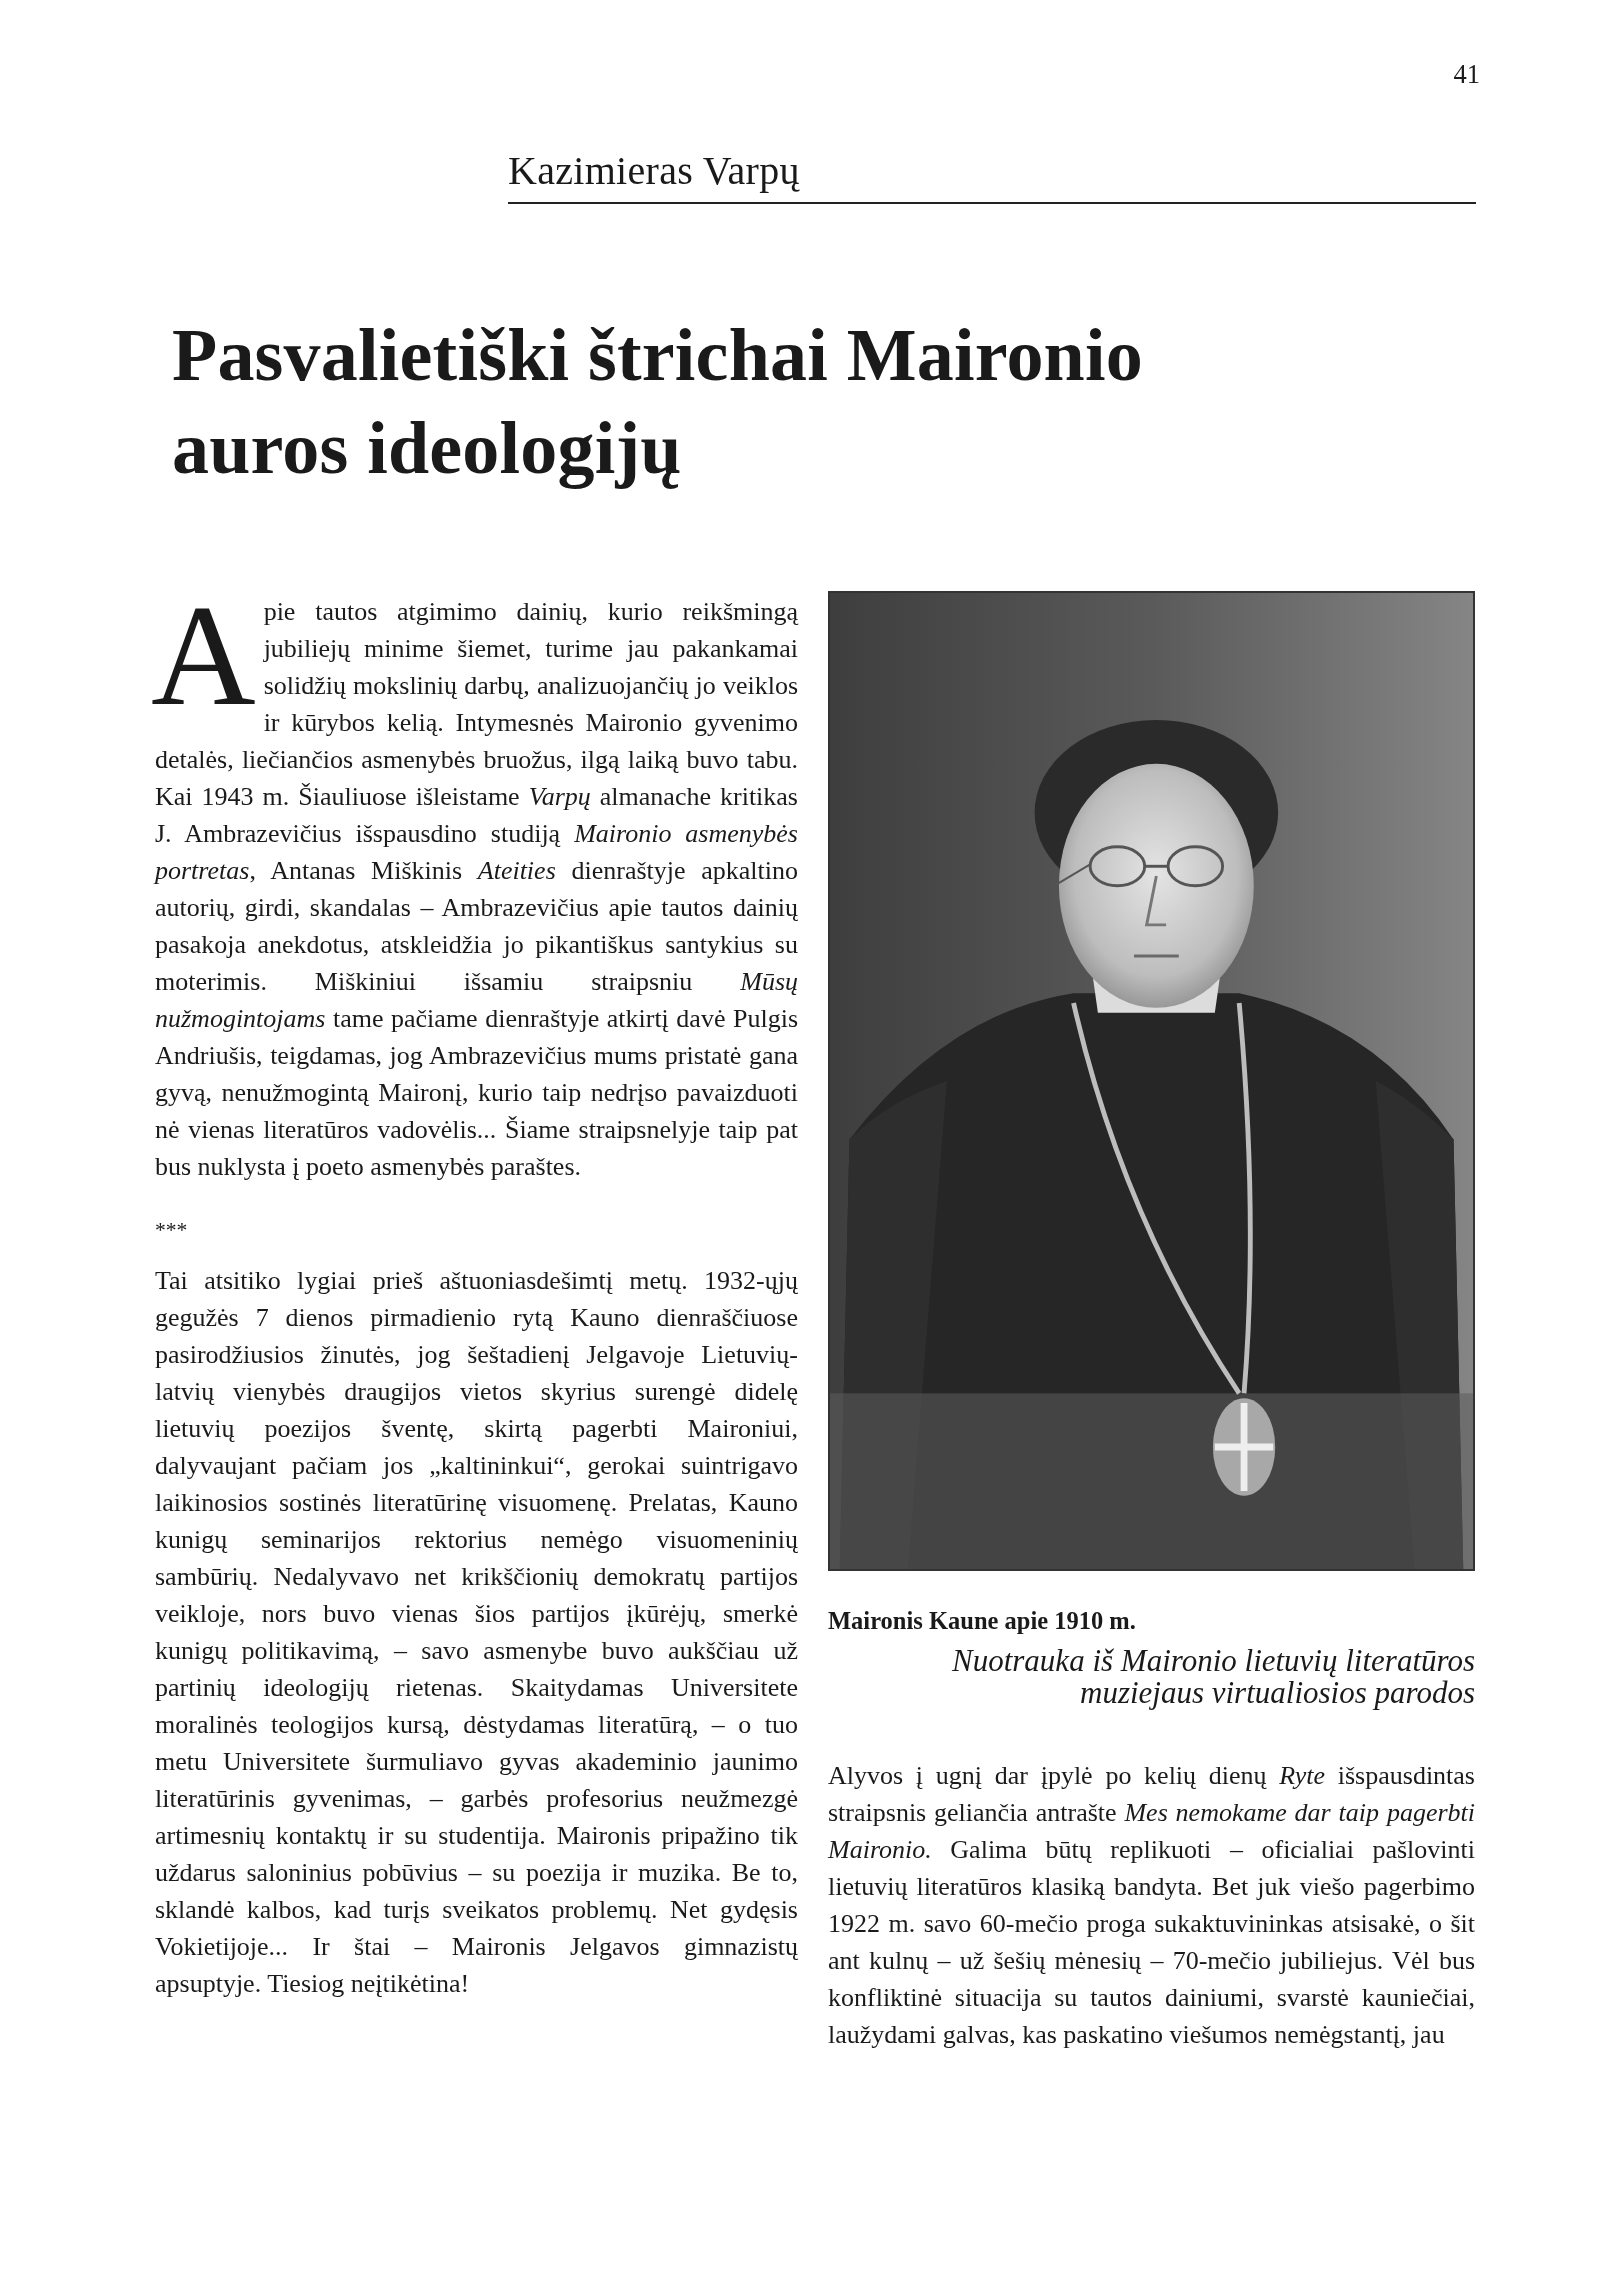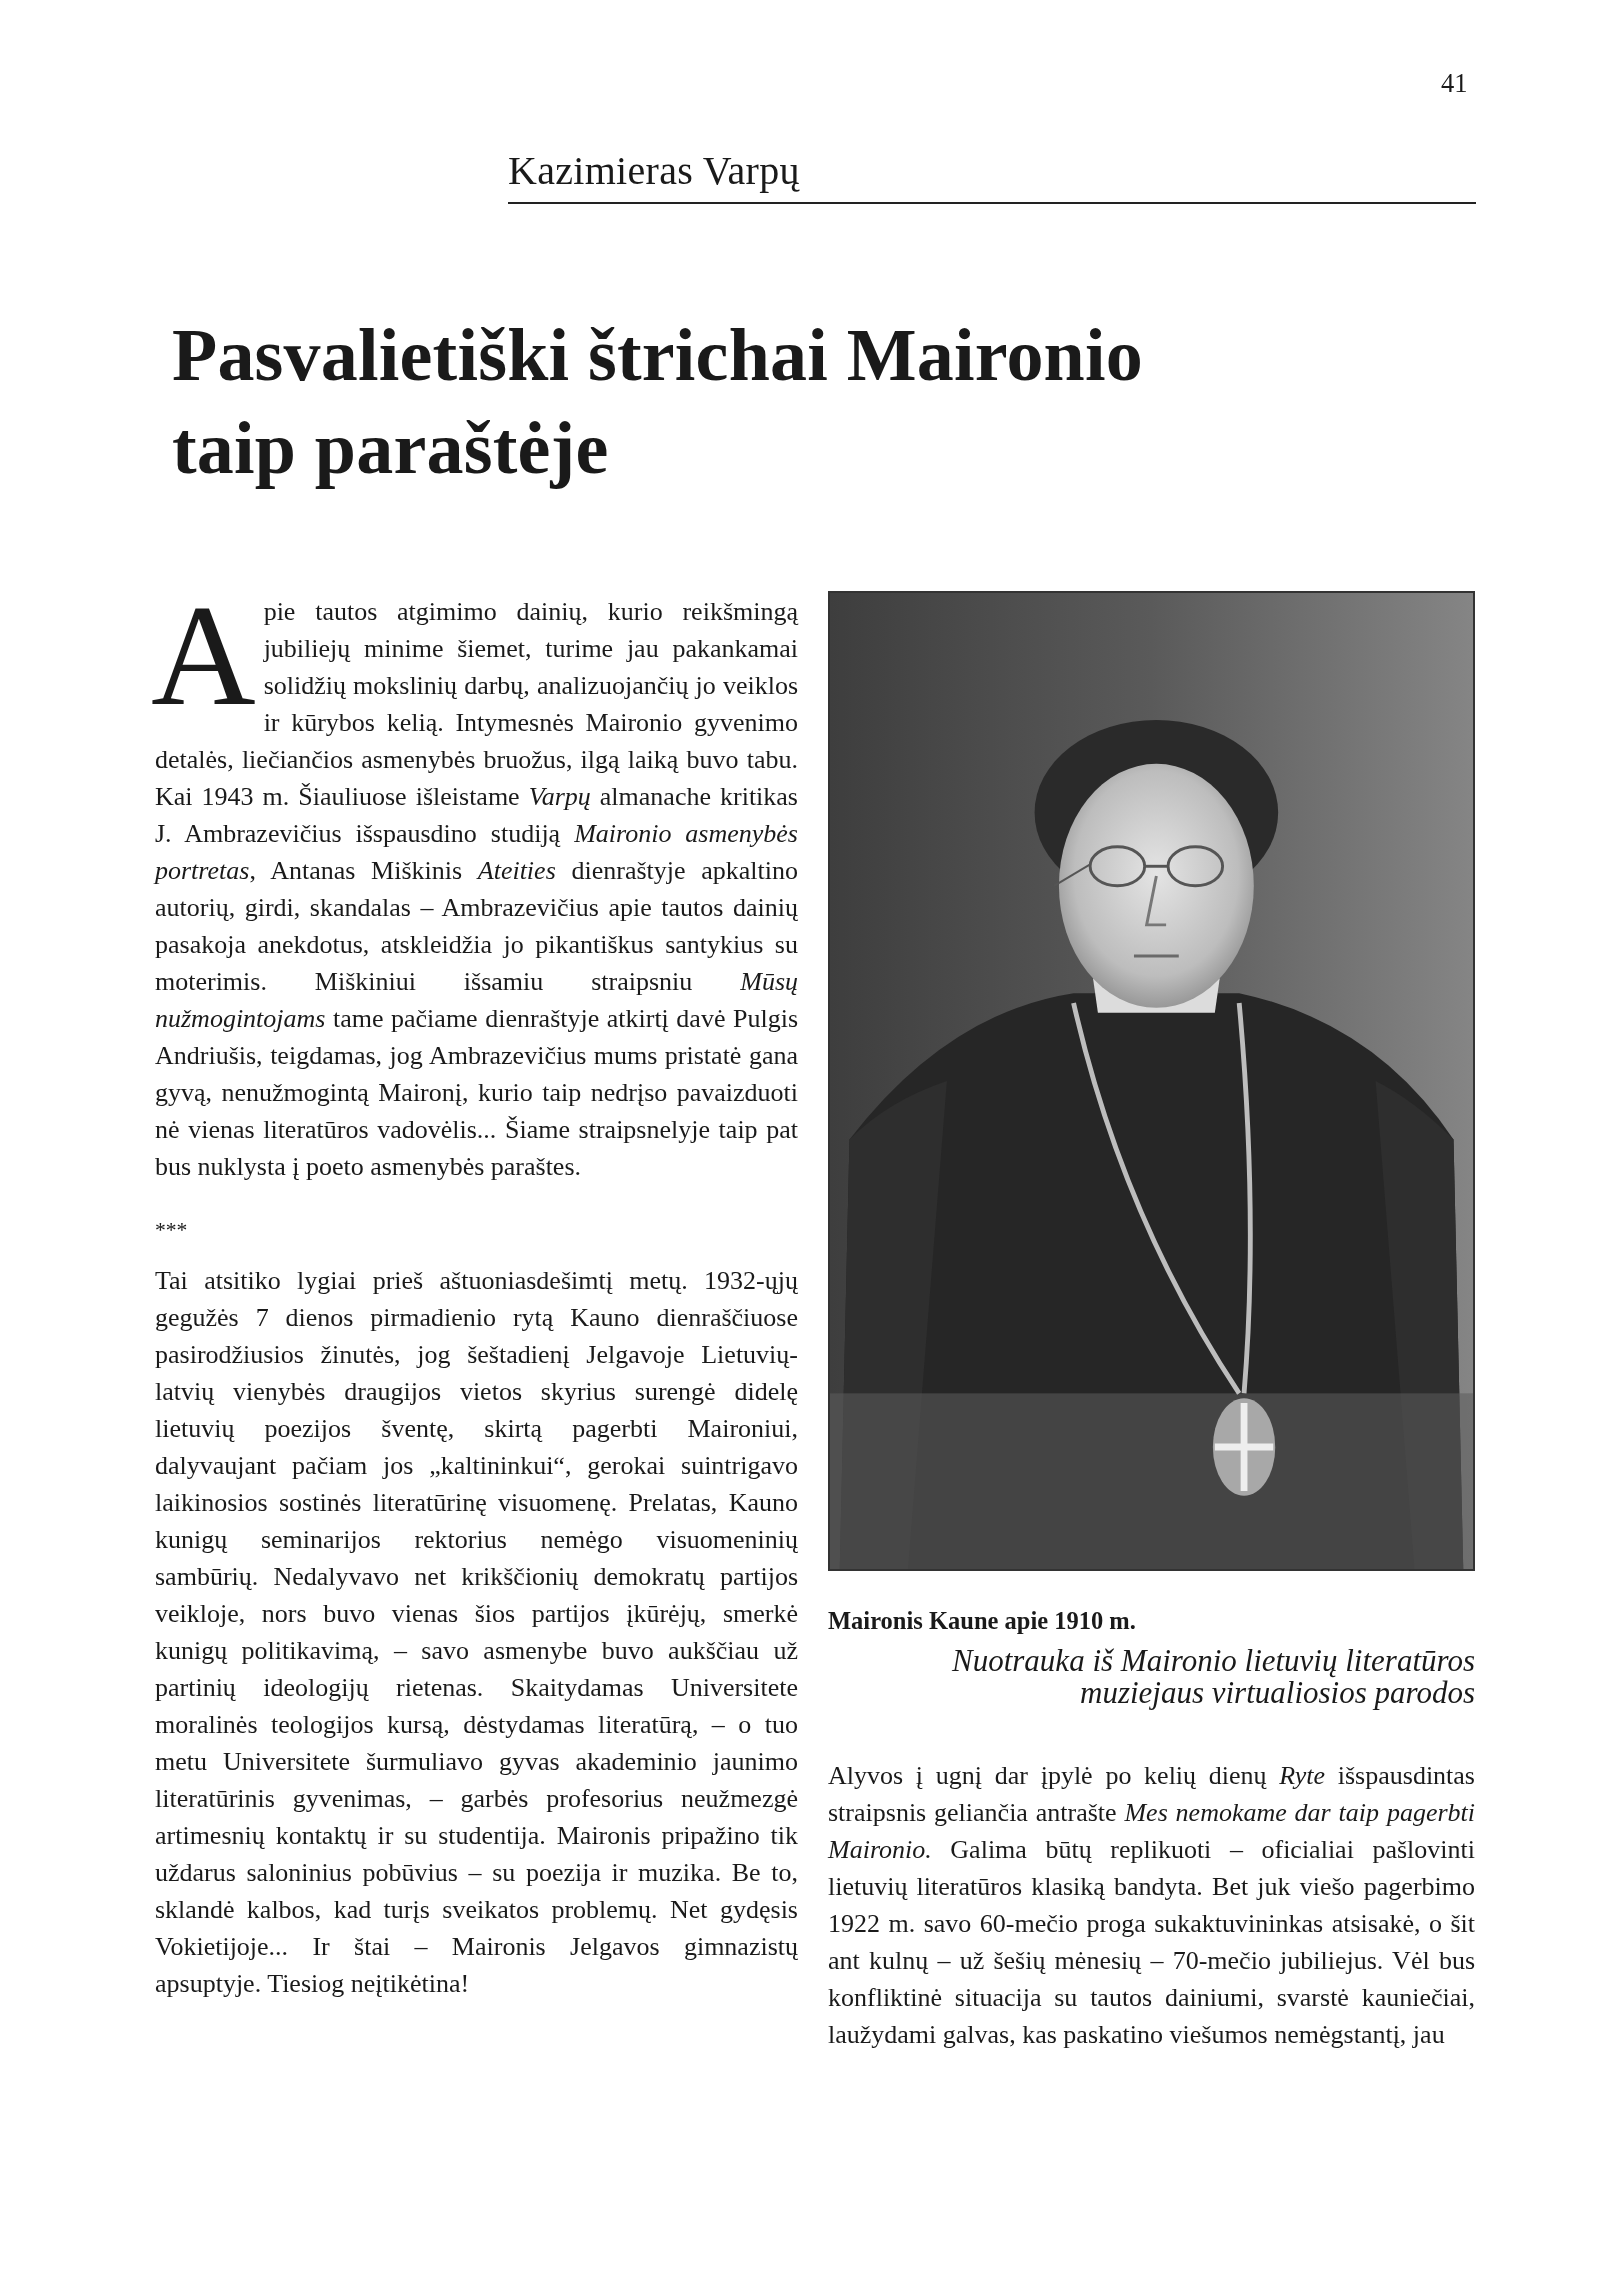--- a/index.html
+++ b/index.html
@@ -1,18 +1,18 @@
 <!DOCTYPE html>
 <html><head>
 <meta charset="utf-8">
 <style>
   html, body { margin:0; padding:0; background:#ffffff; }
   body { width:1621px; height:2293px; position:relative; overflow:hidden;
          font-family:"Liberation Serif","DejaVu Serif",serif; color:#1a1a1a; }
-  .page-number { position:absolute; top:68px; left:1441px; width:39px; 
+  .page-number { position:absolute; top:59px; left:1441px; width:39px; text-align:right;
                  font-size:26.5px; }
   .author { position:absolute; top:147px; left:508px; font-size:40px; letter-spacing:0.3px; }
   .author-rule { position:absolute; top:202px; left:508px; width:968px; height:2px; background:#222; }
   .title { position:absolute; top:292px; left:155px; width:1176px; margin:17px;
            font-size:74px; font-weight:bold; line-height:93px; letter-spacing:0.2px; }
   .col { position:absolute; font-size:26px; line-height:37px; text-align:justify; }
   .col-left { left:155px; top:593px; width:643px; }
   .col-right { left:828px; top:1736px; width:647px;margin-top:21px; }
   .col p { margin:0; }
   .dropcap { float:left; font-size:145px; line-height:116px; margin:3.9px 7.8px -5.9px -3.9px;
@@ -29,21 +29,21 @@
 </style>
 </head>
 <body>
 
 <div class="page-number">41</div>
 <div class="author">Kazimieras Varpų</div>
 <div class="author-rule"></div>
 
 <h1 class="title">
   <span>Pasvalietiški štrichai Maironio</span><br>
-  <span>taip paraštėje</span>
+  <span>auros ideologijų</span>
 </h1>
 
 <div class="col col-left">
   <p><span class="dropcap">A</span><span>pie tautos atgimimo dainių, kurio reikšmingą jubiliejų minime šiemet, turime jau pakankamai solidžių mokslinių darbų, analizuojančių jo veiklos ir kūrybos kelią. Intymesnės Maironio gyvenimo detalės, liečiančios asmenybės bruožus, ilgą laiką buvo tabu. Kai 1943 m. Šiauliuose išleistame </span><em>Varpų</em><span> almanache kritikas J. Ambrazevičius išspausdino studiją </span><em>Maironio asmenybės portretas</em><span>, Antanas Miškinis </span><em>Ateities</em><span> dienraštyje apkaltino autorių, girdi, skandalas – Ambrazevičius apie tautos dainių pasakoja anekdotus, atskleidžia jo pikantiškus santykius su moterimis. Miškiniui išsamiu straipsniu </span><em>Mūsų nužmogintojams</em><span> tame pačiame dienraštyje atkirtį davė Pulgis Andriušis, teigdamas, jog Ambrazevičius mums pristatė gana gyvą, nenužmogintą Maironį, kurio taip nedrįso pavaizduoti nė vienas literatūros vadovėlis... Šiame straipsnelyje taip pat bus nuklysta į poeto asmenybės paraštes.</span></p>
   <p class="stars">***</p>
   <p>Tai atsitiko lygiai prieš aštuoniasdešimtį metų. 1932-ųjų gegužės 7 dienos pirmadienio rytą Kauno dienraščiuose pasirodžiusios žinutės, jog šeštadienį Jelgavoje Lietuvių-latvių vienybės draugijos vietos skyrius surengė didelę lietuvių poezijos šventę, skirtą pagerbti Maironiui, dalyvaujant pačiam jos „kaltininkui“, gerokai suintrigavo laikinosios sostinės literatūrinę visuomenę. Prelatas, Kauno kunigų seminarijos rektorius nemėgo visuomeninių sambūrių. Nedalyvavo net krikščionių demokratų partijos veikloje, nors buvo vienas šios partijos įkūrėjų, smerkė kunigų politikavimą, – savo asmenybe buvo aukščiau už partinių ideologijų rietenas. Skaitydamas Universitete moralinės teologijos kursą, dėstydamas literatūrą, – o tuo metu Universitete šurmuliavo gyvas akademinio jaunimo literatūrinis gyvenimas, – garbės profesorius neužmezgė artimesnių kontaktų ir su studentija. Maironis pripažino tik uždarus saloninius pobūvius – su poezija ir muzika. Be to, sklandė kalbos, kad turįs sveikatos problemų. Net gydęsis Vokietijoje... Ir štai – Maironis Jelgavos gimnazistų apsuptyje. Tiesiog neįtikėtina!</p>
 </div>
 
 <div class="photo">
   <svg viewBox="0 0 660 1000" preserveAspectRatio="none">

